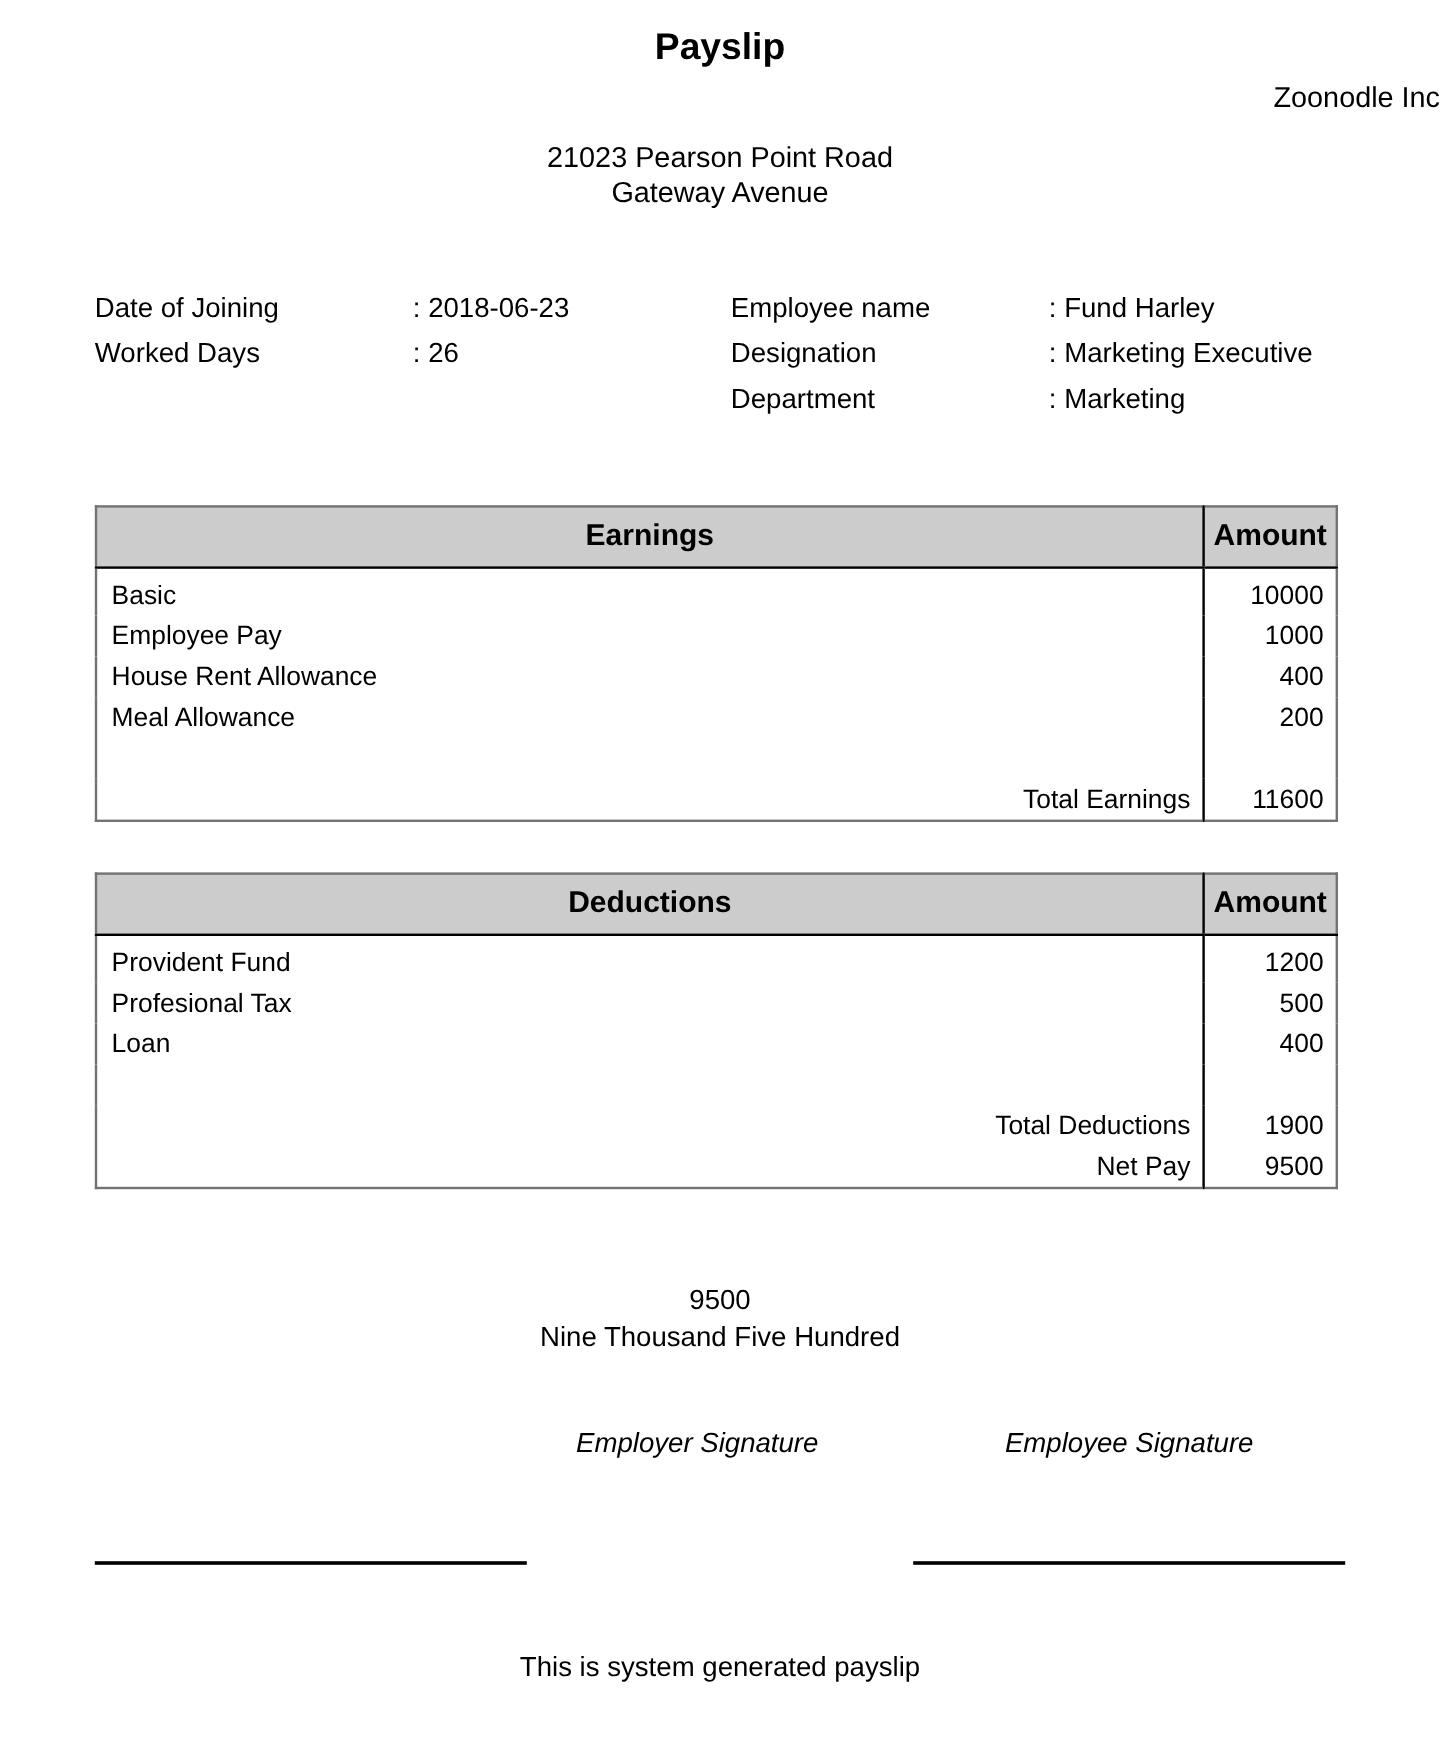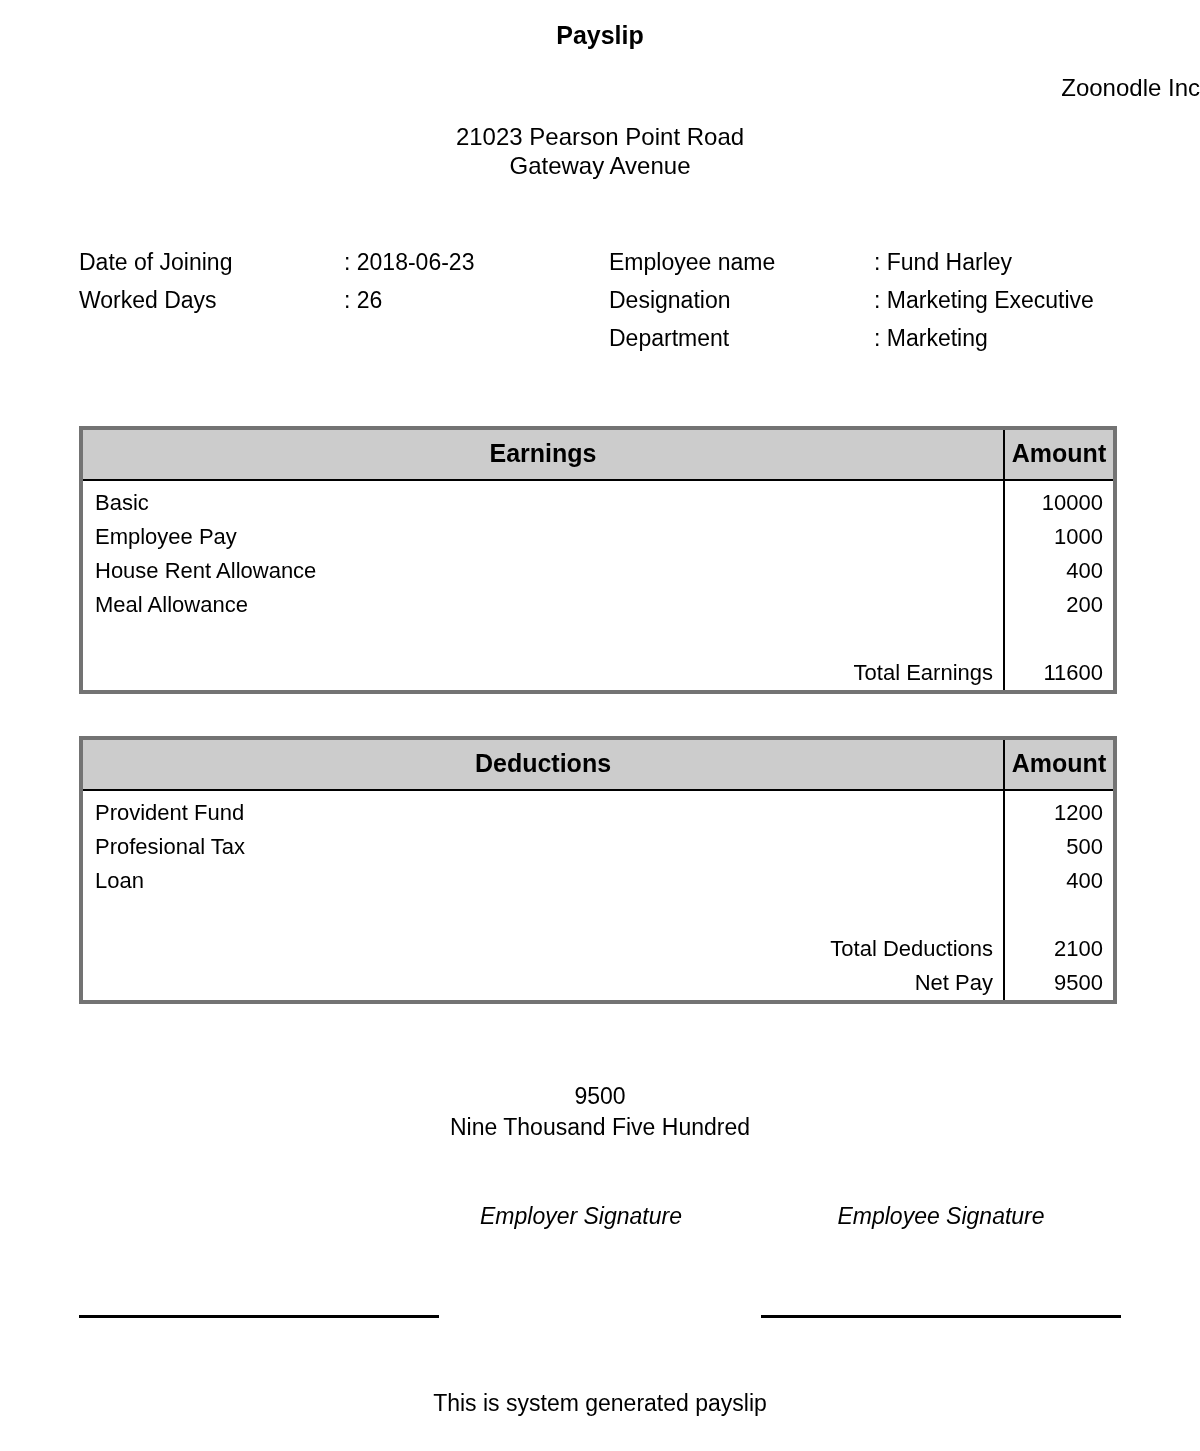--- a/index.html
+++ b/index.html
@@ -22,24 +22,24 @@
     height: 1451px;
     box-sizing: border-box;
   }
 
   
   .header {
     text-align: center;
     padding-top: 22px;
   }
   .doc-title {
-    font-size: 25px;
+    font-size: 31px;
     font-weight: bold;
     line-height: 1.1;
-    margin: 0 0 24px 0;
+    margin: 0 0 12px 0;
   }
   .company-name {
     font-size: 24px;
     line-height: 1.15;
     margin: 0 0 21px 0;
     text-align: right;
   }
   .company-address {
     font-size: 24px;
     line-height: 1.22;
@@ -75,21 +75,21 @@
     display: block;
   }
 
   
   .table-wrap {
     padding: 0 79px;
   }
   .pay-table {
     width: 1034px;
     border-collapse: collapse;
-    border: 4px solid #737373;
+    border: 2px solid #737373;
     table-layout: fixed;
     font-size: 22px;
     padding-left: 36px;
   }
   .pay-table col.c-desc { width: 923px; }
   .pay-table col.c-amt  { width: 111px; }
 
   .pay-table thead th {
     background: #cccccc;
     font-size: 25px;
@@ -287,21 +287,21 @@
         <tr>
           <td class="desc">Loan</td>
           <td class="amt">400</td>
         </tr>
         <tr class="spacer">
           <td class="desc"></td>
           <td class="amt"></td>
         </tr>
         <tr>
           <td class="desc right">Total Deductions</td>
-          <td class="amt">2100</td>
+          <td class="amt">1900</td>
         </tr>
         <tr>
           <td class="desc right">Net Pay</td>
           <td class="amt">9500</td>
         </tr>
       </tbody>
     </table>
   </div>
 
   <div class="netpay-words">

